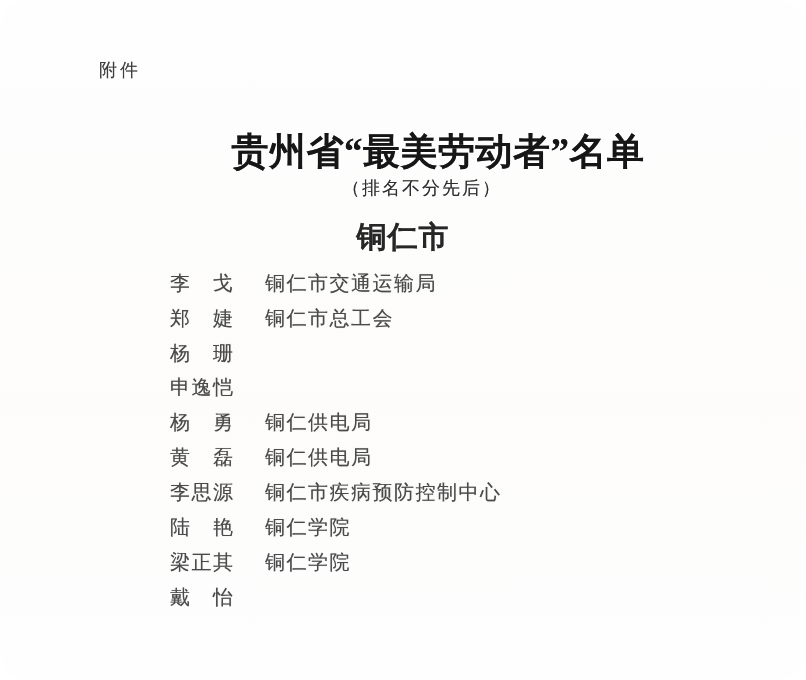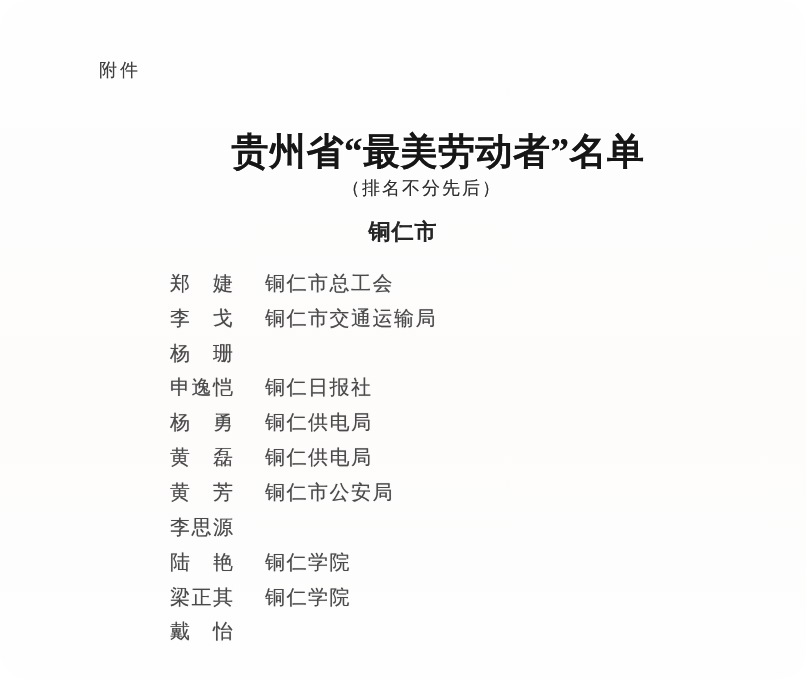--- a/index.html
+++ b/index.html
@@ -39,21 +39,21 @@
     top: 176px;
     font-size: 18px;
     letter-spacing: 2px;
     color: #2e2e2e;
     transform: translateX(19px);
     text-shadow: 0 0 0.5px rgba(60,60,60,0.5);
   }
   .section-heading {
     top: 217px;
     font-family: "Liberation Sans", "DejaVu Sans", sans-serif;
-    font-size: 22px;
+    font-size: 30px;
     font-weight: 700;
     letter-spacing: 1px;
     color: #262626;
     text-shadow: 0 0 0.5px rgba(50,50,50,0.5);
   }
   .roster {
     position: absolute;
     left: 170px; top: 266px;
     list-style: none;
   }
@@ -85,48 +85,44 @@
   <div class="attachment">附件</div>
 
   <h1 class="center-line doc-title">贵州省“最美劳动者”名单</h1>
 
   <div class="center-line doc-subtitle">（排名不分先后）</div>
 
   <h2 class="center-line section-heading">铜仁市</h2>
 
   <ul class="roster">
     <li class="roster-row">
+      <span class="person-name">李　戈</span>
+      <span class="organization-name">铜仁市交通运输局</span>
+    </li>
+    <li class="roster-row">
       <span class="person-name">郑　婕</span>
       <span class="organization-name">铜仁市总工会</span>
-    </li>
-    <li class="roster-row">
-      <span class="person-name">李　戈</span>
-      <span class="organization-name">铜仁市交通运输局</span>
     </li>
     <li class="roster-row">
       <span class="person-name">杨　珊</span>
     </li>
     <li class="roster-row">
       <span class="person-name">申逸恺</span>
-      <span class="organization-name">铜仁日报社</span>
     </li>
     <li class="roster-row">
       <span class="person-name">杨　勇</span>
       <span class="organization-name">铜仁供电局</span>
     </li>
     <li class="roster-row">
       <span class="person-name">黄　磊</span>
       <span class="organization-name">铜仁供电局</span>
     </li>
     <li class="roster-row">
-      <span class="person-name">黄　芳</span>
-      <span class="organization-name">铜仁市公安局</span>
-    </li>
-    <li class="roster-row">
       <span class="person-name">李思源</span>
+      <span class="organization-name">铜仁市疾病预防控制中心</span>
     </li>
     <li class="roster-row">
       <span class="person-name">陆　艳</span>
       <span class="organization-name">铜仁学院</span>
     </li>
     <li class="roster-row">
       <span class="person-name">梁正其</span>
       <span class="organization-name">铜仁学院</span>
     </li>
     <li class="roster-row">

